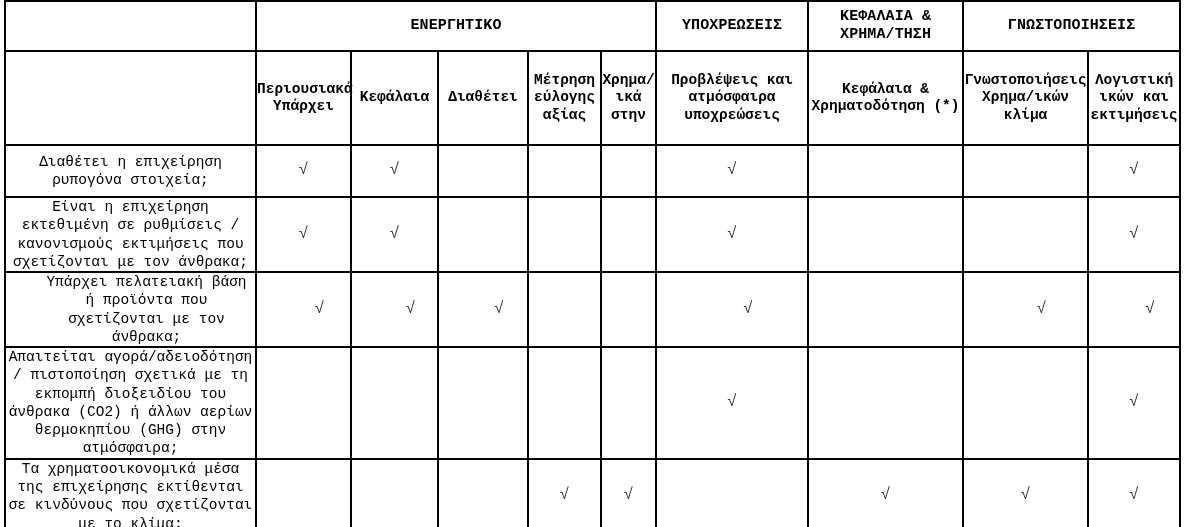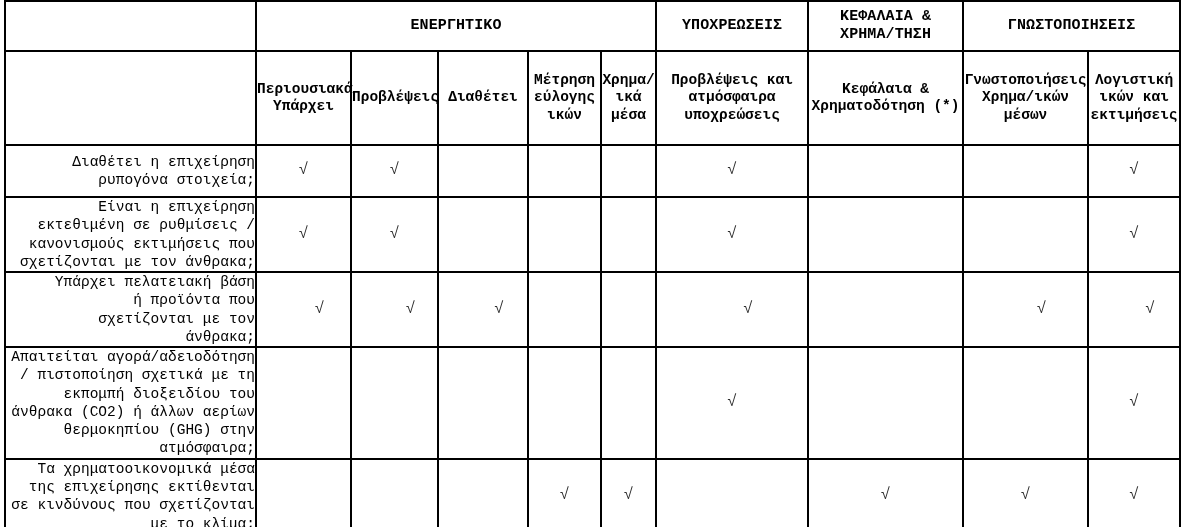--- a/index.html
+++ b/index.html
@@ -61,21 +61,21 @@
     text-align: center;
     font-size: 14.5px;
     font-weight: bold;
     line-height: 1.2;
     padding: 2px 3px;
   }
   .sub-blank { }
 
   
   td.rowlabel {
-    text-align: right;
+    text-align: center;
     vertical-align: top;
     font-size: 14.5px;
     font-weight: normal;
     line-height: 1.26;
     padding: 3px 4px 3px 6px;
   }
   td.mark {
     text-align: center;
     vertical-align: bottom;
     font-size: 15px;
@@ -120,27 +120,27 @@
       <tr>
         <th class="grp grp-blank"></th>
         <th class="grp" colspan="5">ΕΝΕΡΓΗΤΙΚΟ</th>
         <th class="grp">ΥΠΟΧΡΕΩΣΕΙΣ</th>
         <th class="grp">ΚΕΦΑΛΑΙΑ &amp; ΧΡΗΜΑ/ΤΗΣΗ</th>
         <th class="grp" colspan="2">ΓΝΩΣΤΟΠΟΙΗΣΕΙΣ</th>
       </tr>
       <tr>
         <th class="sub sub-blank"></th>
         <th class="sub">Περιουσιακά Υπάρχει</th>
-        <th class="sub">Προβλέψεις</th>
+        <th class="sub">Κεφάλαια</th>
         <th class="sub">Διαθέτει</th>
-        <th class="sub">Μέτρηση εύλογης ικών</th>
-        <th class="sub">Χρημα/ικά μέσα</th>
+        <th class="sub">Μέτρηση εύλογης αξίας</th>
+        <th class="sub">Χρημα/ικά στην</th>
         <th class="sub">Προβλέψεις και ατμόσφαιρα υποχρεώσεις</th>
         <th class="sub">Κεφάλαια &amp; Χρηματοδότηση (*)</th>
-        <th class="sub">Γνωστοποιήσεις Χρημα/ικών μέσων</th>
+        <th class="sub">Γνωστοποιήσεις Χρημα/ικών κλίμα</th>
         <th class="sub">Λογιστική ικών και εκτιμήσεις</th>
       </tr>
     </thead>
 
     <tbody>
 
       <tr class="r1">
         <td class="rowlabel">Διαθέτει η επιχείρηση ρυπογόνα στοιχεία;</td>
         <td class="mark"><span class="tick">√</span></td>
         <td class="mark"><span class="tick">√</span></td>

